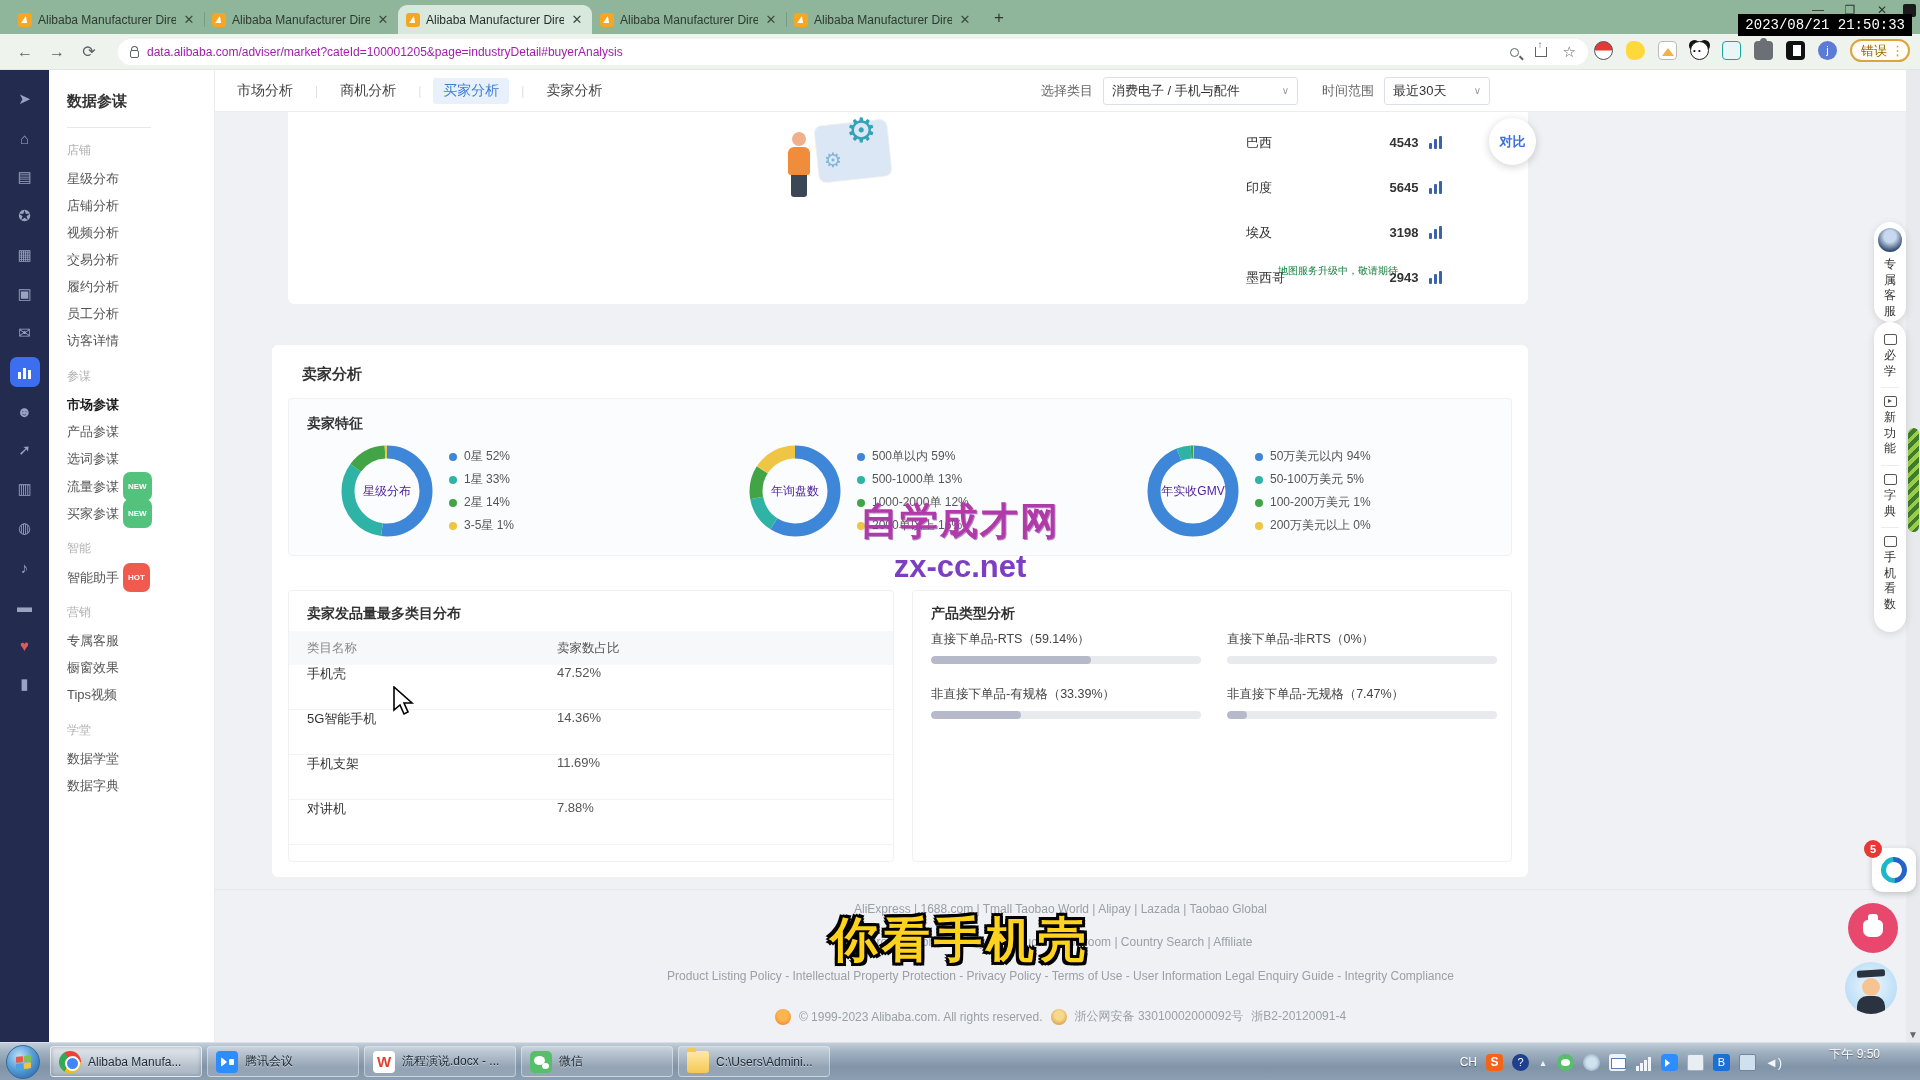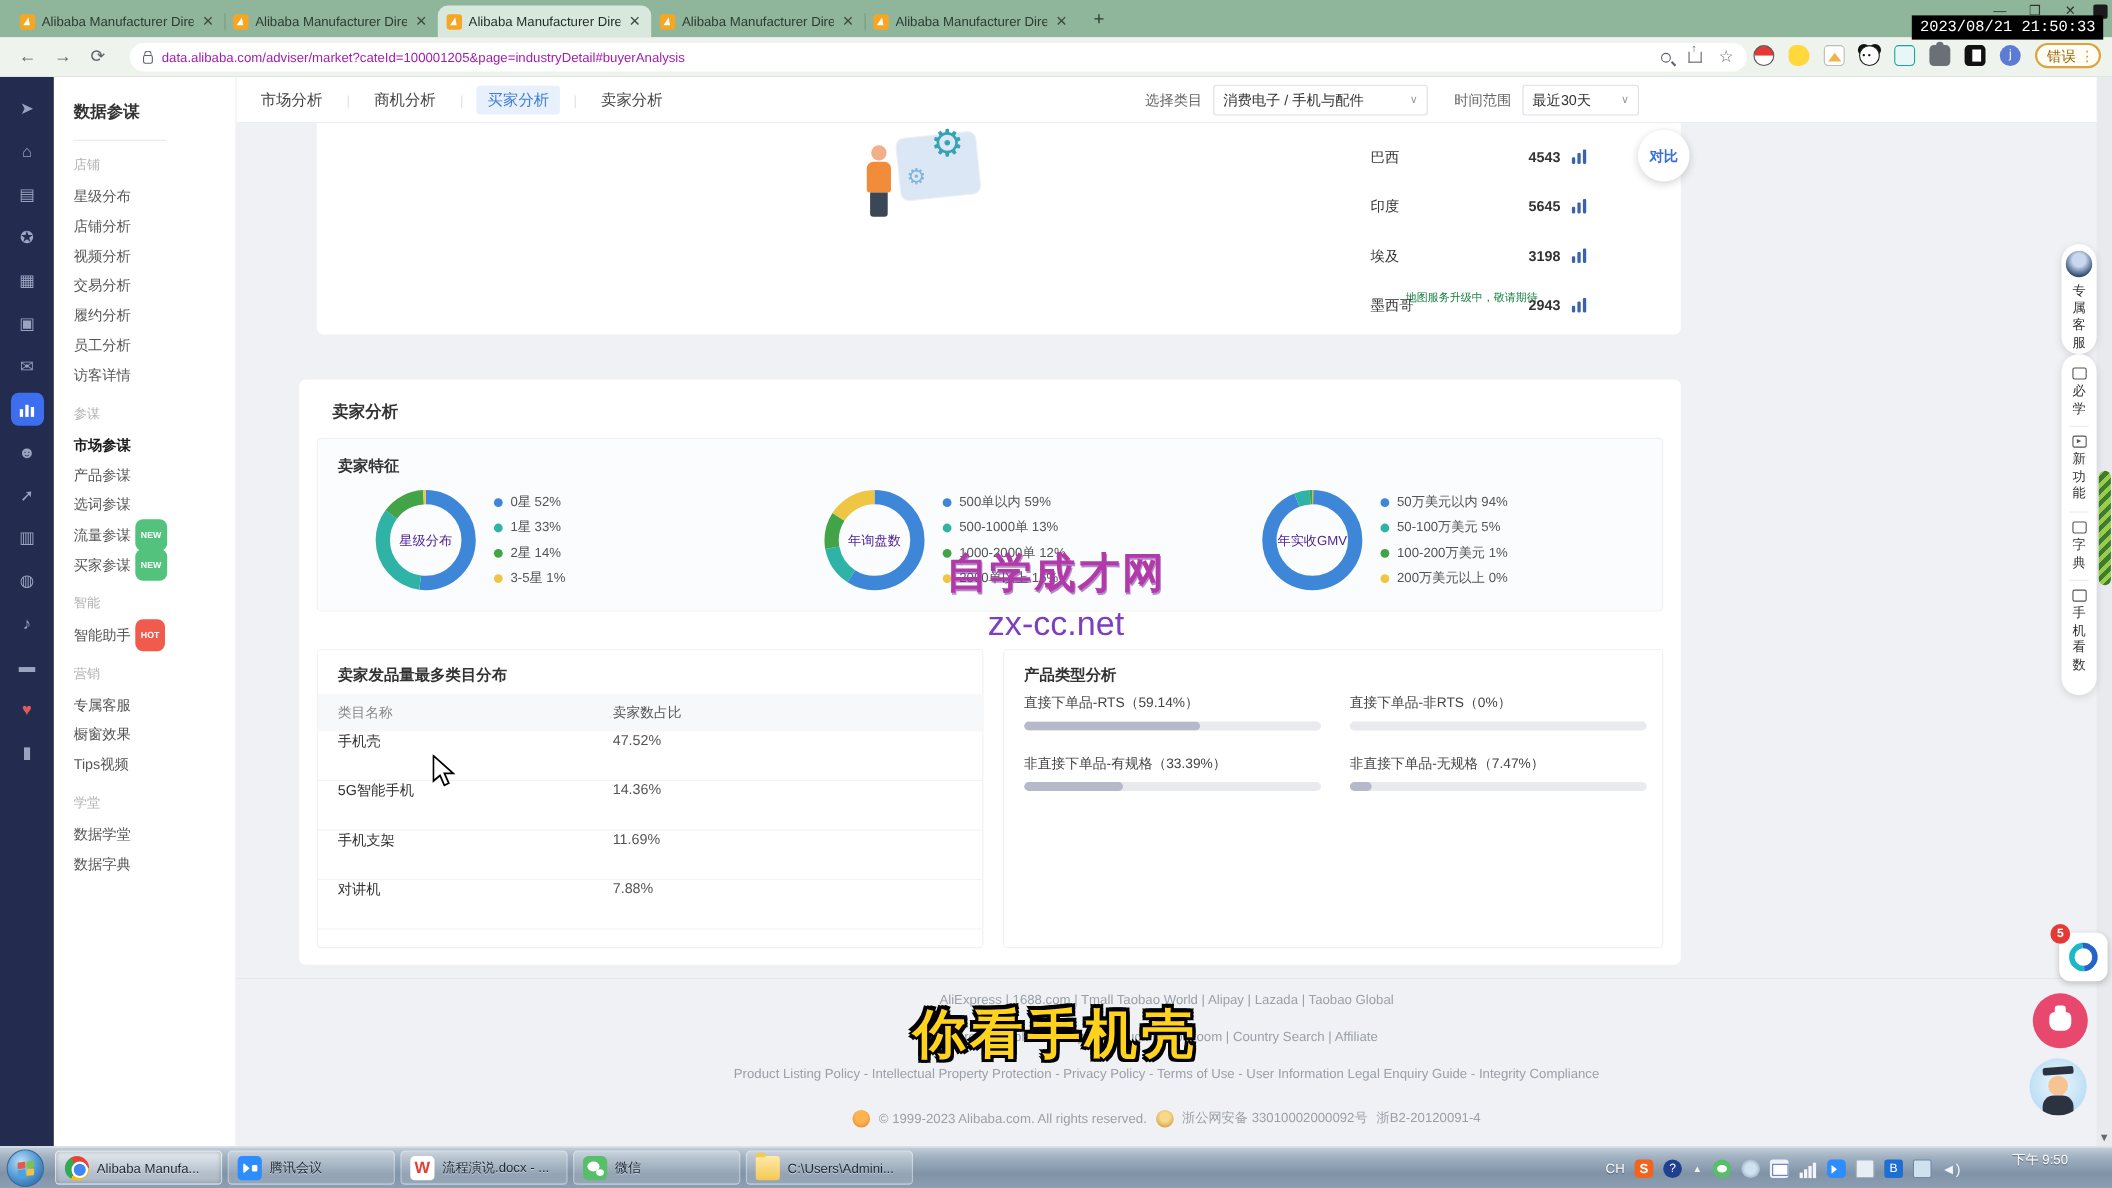--- a/index.html
+++ b/index.html
@@ -109,21 +109,21 @@
 .col-name{width:268px;padding-left:18px}
 .col-pct{flex:1;color:#555}
 .bars-grid{position:absolute;left:18px;top:40px;width:566px;display:flex;flex-wrap:wrap;column-gap:26px;row-gap:22px}
 .bar-item{width:270px}
 .bar-label{font-size:12.5px;color:#444;margin-bottom:8px;white-space:nowrap}
 .bar-track{width:270px;height:8px;border-radius:4px;background:#e9eaee;overflow:hidden}
 .bar-fill{height:8px;border-radius:4px;background:#b6b9c9}
 
 .watermark{position:absolute;left:760px;top:496px;width:400px;text-align:center;z-index:30;pointer-events:none}
 .wm1{font-size:38px;font-weight:bold;color:#b23aa8;text-shadow:1px 1px 0 rgba(120,40,160,.55);letter-spacing:2px}
-.wm2{font-size:31px;font-weight:normal;color:#7d3fc1;margin-top:2px}
+.wm2{font-size:31px;font-weight:bold;color:#7d3fc1;margin-top:2px}
 .subtitle{position:absolute;left:460px;top:908px;width:1000px;text-align:center;z-index:40;font-size:48px;font-weight:bold;color:#ffd21e;letter-spacing:4px;
   text-shadow:-3px -3px 0 #000,3px -3px 0 #000,-3px 3px 0 #000,3px 3px 0 #000,0 -3px 0 #000,0 3px 0 #000,-3px 0 0 #000,3px 0 0 #000}
 
 .footer-div{position:absolute;left:215px;top:889px;width:1691px;height:1px;background:#e6e7ea}
 .footer{position:absolute;left:215px;top:890px;width:1691px;height:152px;font-size:12px;color:#9aa0a6;text-align:center}
 .f-line{margin-top:0;position:absolute;width:100%;white-space:nowrap}
 .f1{top:12px}.f2{top:45px}.f3{top:79px}
 .f-copy{position:absolute;top:118px;width:100%;display:flex;justify-content:center;align-items:center;gap:8px;font-size:12px;color:#9aa0a6}
 .gov-ic{width:16px;height:16px;border-radius:50%;flex:none}
 .gov-ali{background:radial-gradient(circle at 50% 40%,#ffb54d 40%,#e8762d 100%)}

